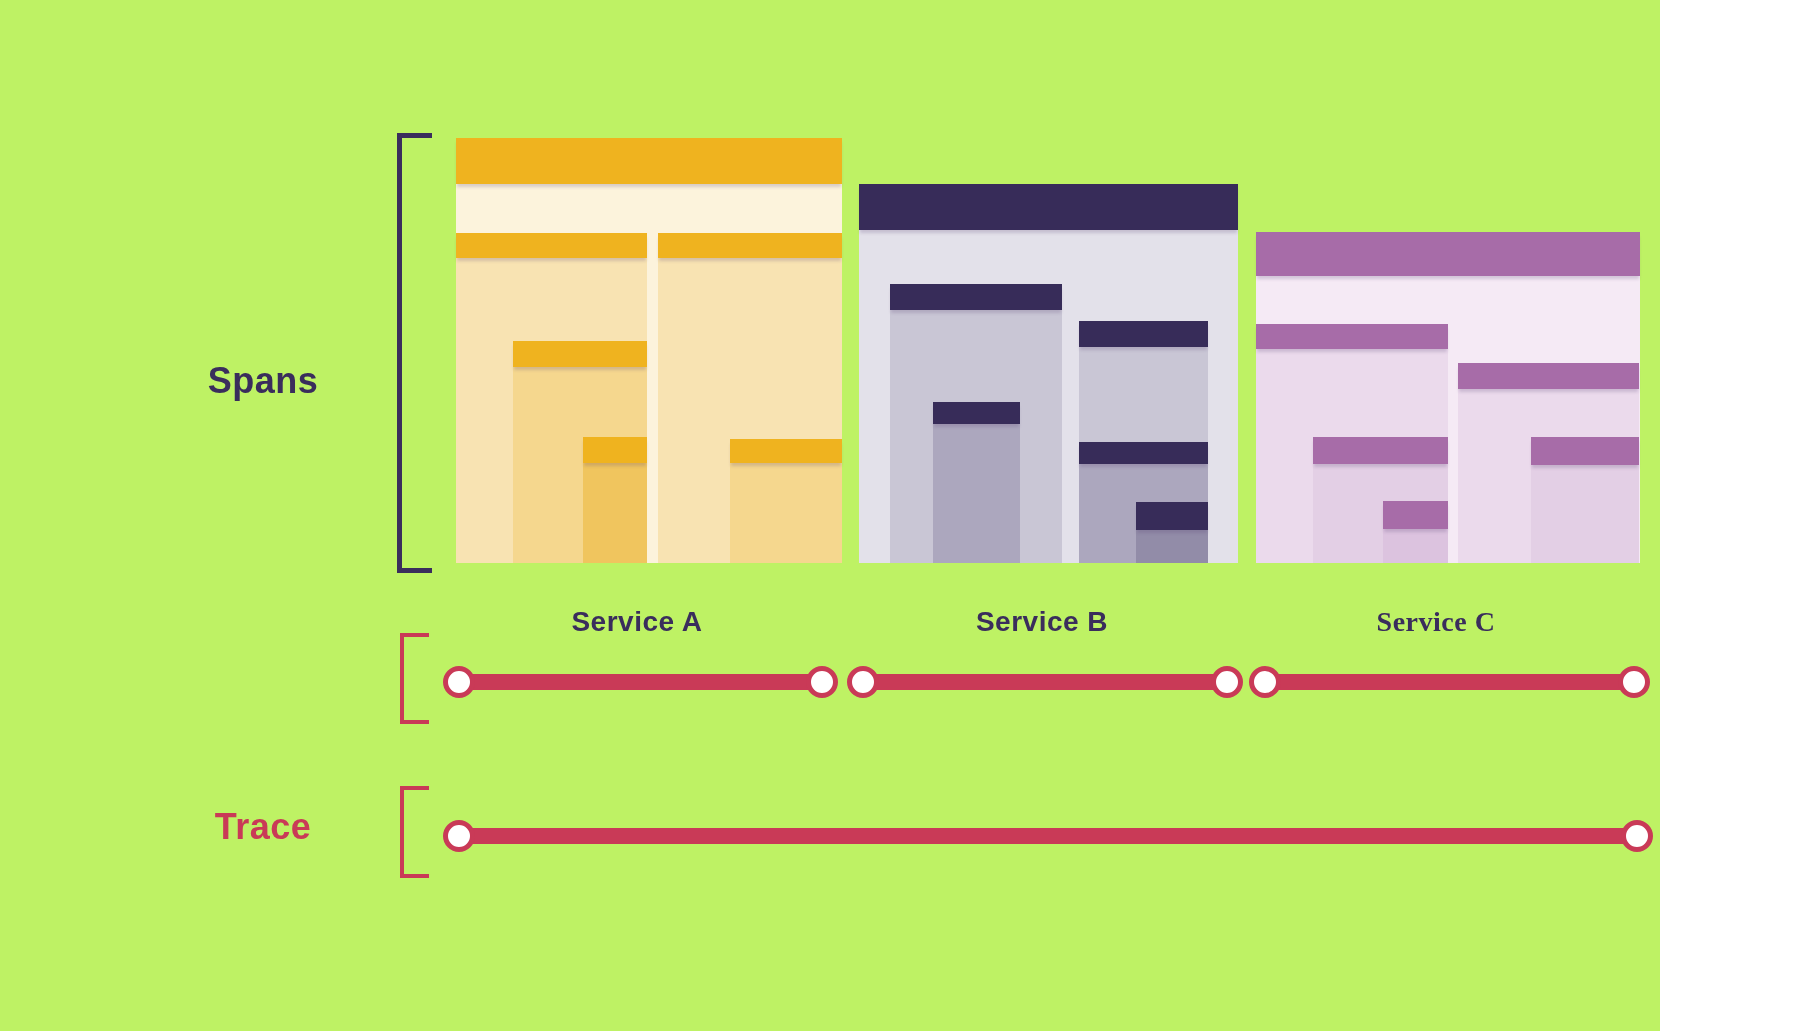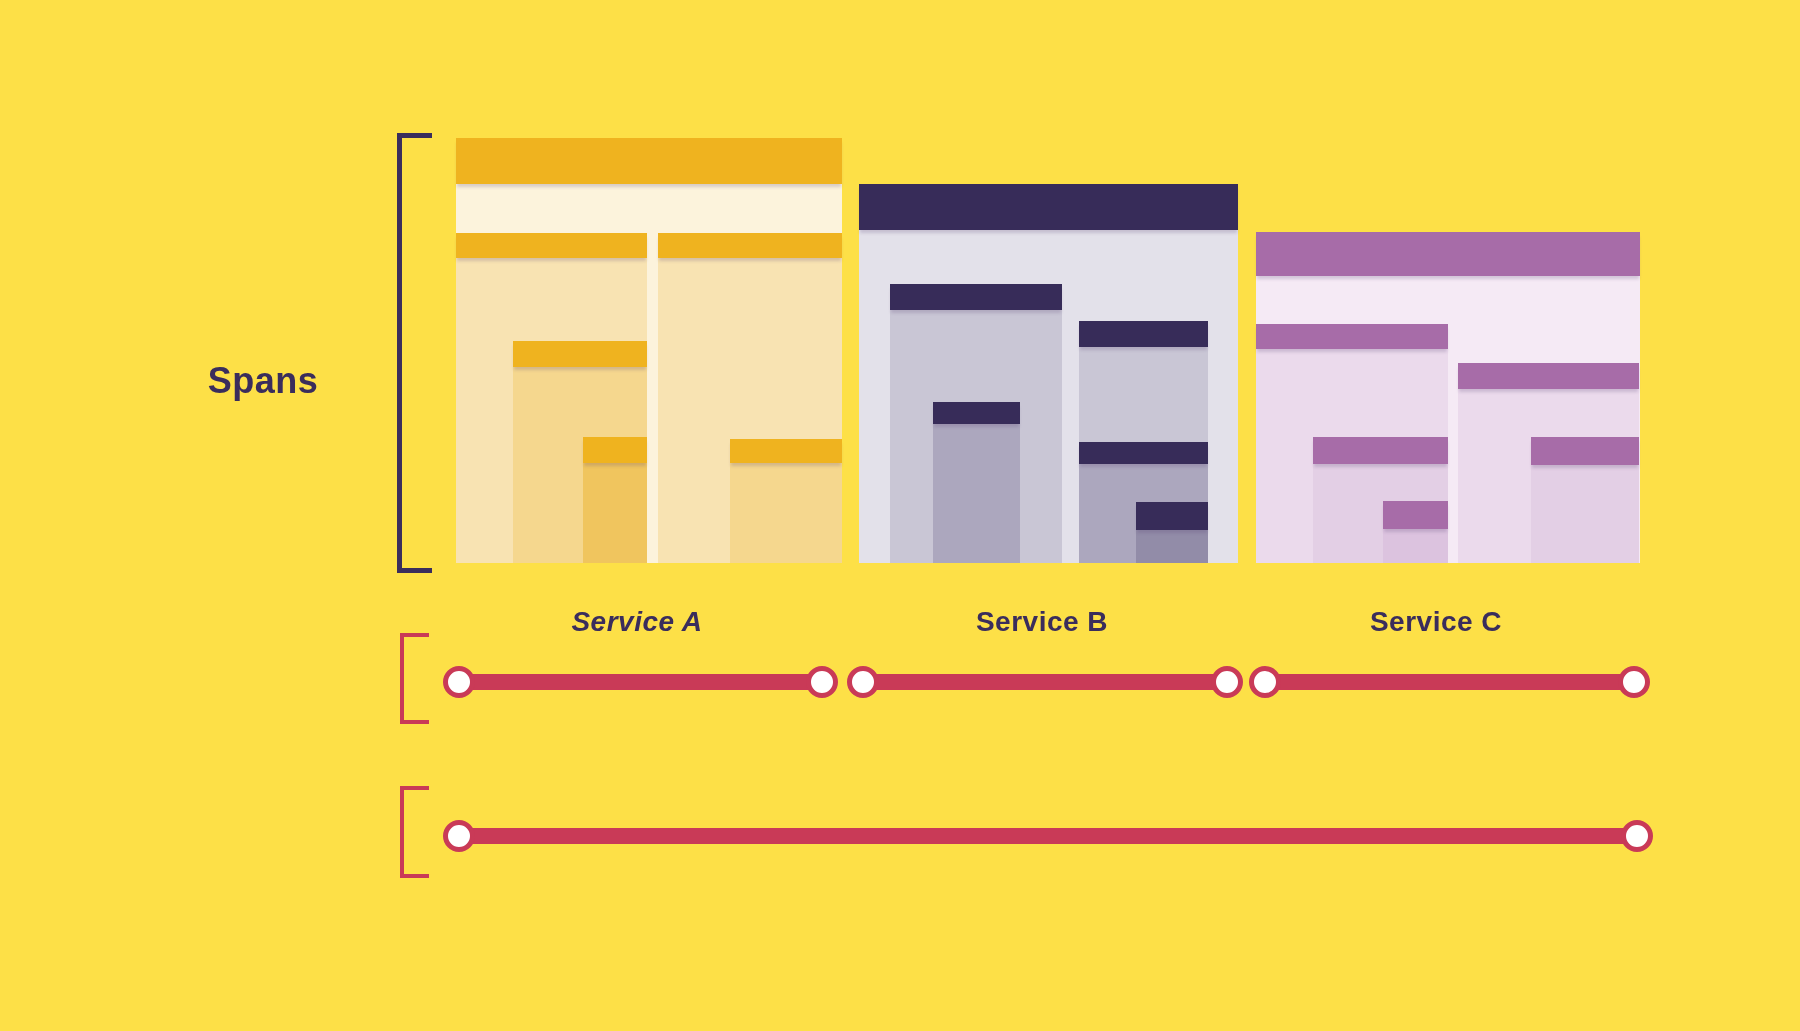--- a/index.html
+++ b/index.html
@@ -1,17 +1,17 @@
 <!DOCTYPE html>
 <html><head>
 <meta charset="utf-8">
 <style>
   html,body { margin:0; padding:0; background:#ffffff; }
   .canvas {
-    position:relative; width:1800px; height:1031px; background:#fde047;
+    position:relative; width:1660px; height:1031px; background:#bef264;
     font-family:"Liberation Sans", sans-serif; overflow:hidden;
   }
   .blk { position:absolute; }
   .hdr { width:100%; box-shadow:0 4px 3px -1px rgba(90,70,120,0.22); }
   .bracket { position:absolute; background:transparent; border-style:solid; }
   .bracket.navy  { border-width:5px 0 5px 5px; }
   .bracket.red   { border-width:4px 0 4px 4px; }
   .side-label {
     position:absolute; width:280px; text-align:center;
     font-size:36px; font-weight:700; letter-spacing:0.5px;
@@ -84,36 +84,37 @@
   <div class="blk" style="left: 1383px; top: 501px; width: 65px; height: 62px; background: rgb(220, 195, 223);">
     <div class="hdr" style="height: 28px; background: rgb(167, 108, 168);"></div>
   </div>
   <div class="blk" style="left: 1458px; top: 363px; width: 181px; height: 200px; background: rgb(235, 218, 236);">
     <div class="hdr" style="height: 26px; background: rgb(167, 108, 168);"></div>
   </div>
   <div class="blk" style="left: 1531px; top: 437px; width: 108px; height: 126px; background: rgb(227, 207, 229);">
     <div class="hdr" style="height: 28px; background: rgb(167, 108, 168);"></div>
   </div>
 
-  <div class="svc-label" style="left: 537px; top: 606px; color: rgb(58, 45, 92); font-style: italic;">Service A</div>
+  <div class="svc-label" style="left: 537px; top: 606px; color: rgb(58, 45, 92);">Service A</div>
   <div class="svc-label" style="left: 942px; top: 606px; color: rgb(58, 45, 92);">Service B</div>
-  <div class="svc-label" style="left: 1336px; top: 606px; color: rgb(58, 45, 92);">Service C</div>
+  <div class="svc-label" style="left: 1336px; top: 606px; color: rgb(58, 45, 92); font-family: Liberation Serif, serif;">Service C</div>
 
   <div class="bracket red" style="left: 400px; top: 633px; width: 25px; height: 83px; border-color: rgb(201, 58, 87);"></div>
 
   <div class="tline" style="left: 459px; top: 674px; width: 363px; background: rgb(201, 58, 87);"></div>
   <div class="tline" style="left: 863px; top: 674px; width: 364px; background: rgb(201, 58, 87);"></div>
   <div class="tline" style="left: 1265px; top: 674px; width: 369px; background: rgb(201, 58, 87);"></div>
 
   <div class="dot" style="left: 443px; top: 666px; border-color: rgb(201, 58, 87);"></div>
   <div class="dot" style="left: 806px; top: 666px; border-color: rgb(201, 58, 87);"></div>
   <div class="dot" style="left: 847px; top: 666px; border-color: rgb(201, 58, 87);"></div>
   <div class="dot" style="left: 1211px; top: 666px; border-color: rgb(201, 58, 87);"></div>
   <div class="dot" style="left: 1249px; top: 666px; border-color: rgb(201, 58, 87);"></div>
   <div class="dot" style="left: 1618px; top: 666px; border-color: rgb(201, 58, 87);"></div>
 
+  <div class="side-label" style="left: 123px; top: 806px; color: rgb(201, 58, 87);">Trace</div>
   <div class="bracket red" style="left: 400px; top: 786px; width: 25px; height: 84px; border-color: rgb(201, 58, 87);"></div>
 
   <div class="tline" style="left: 459px; top: 828px; width: 1178px; background: rgb(201, 58, 87);"></div>
   <div class="dot" style="left: 443px; top: 820px; border-color: rgb(201, 58, 87);"></div>
   <div class="dot" style="left: 1621px; top: 820px; border-color: rgb(201, 58, 87);"></div>
 
 </div>
 
 </body></html>

